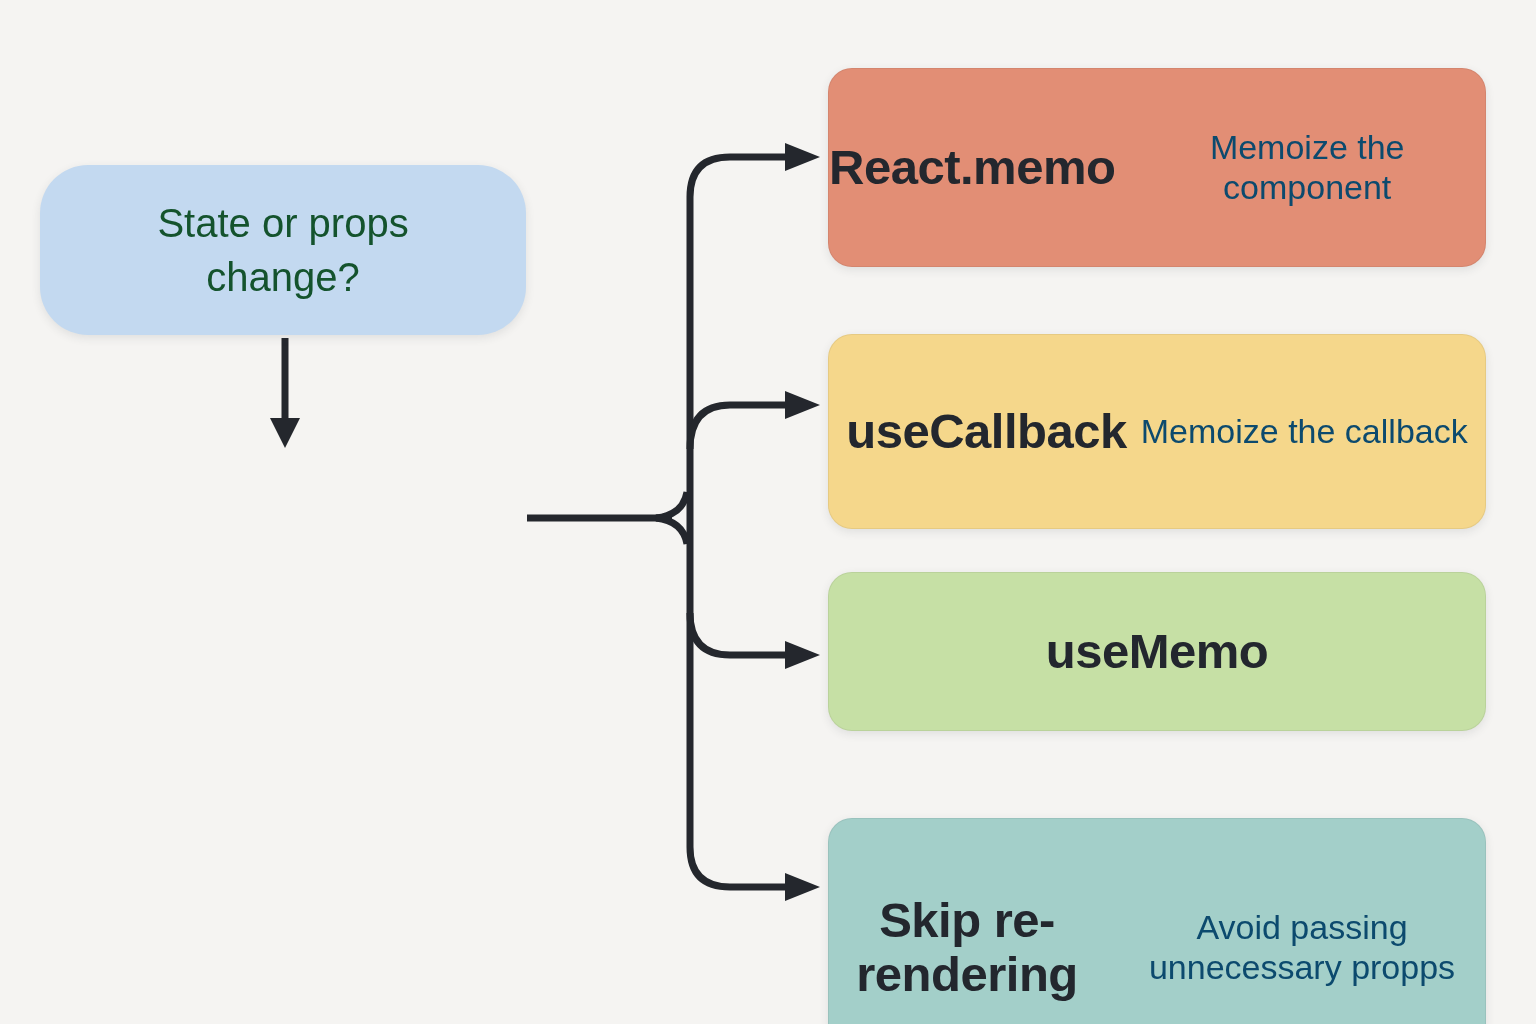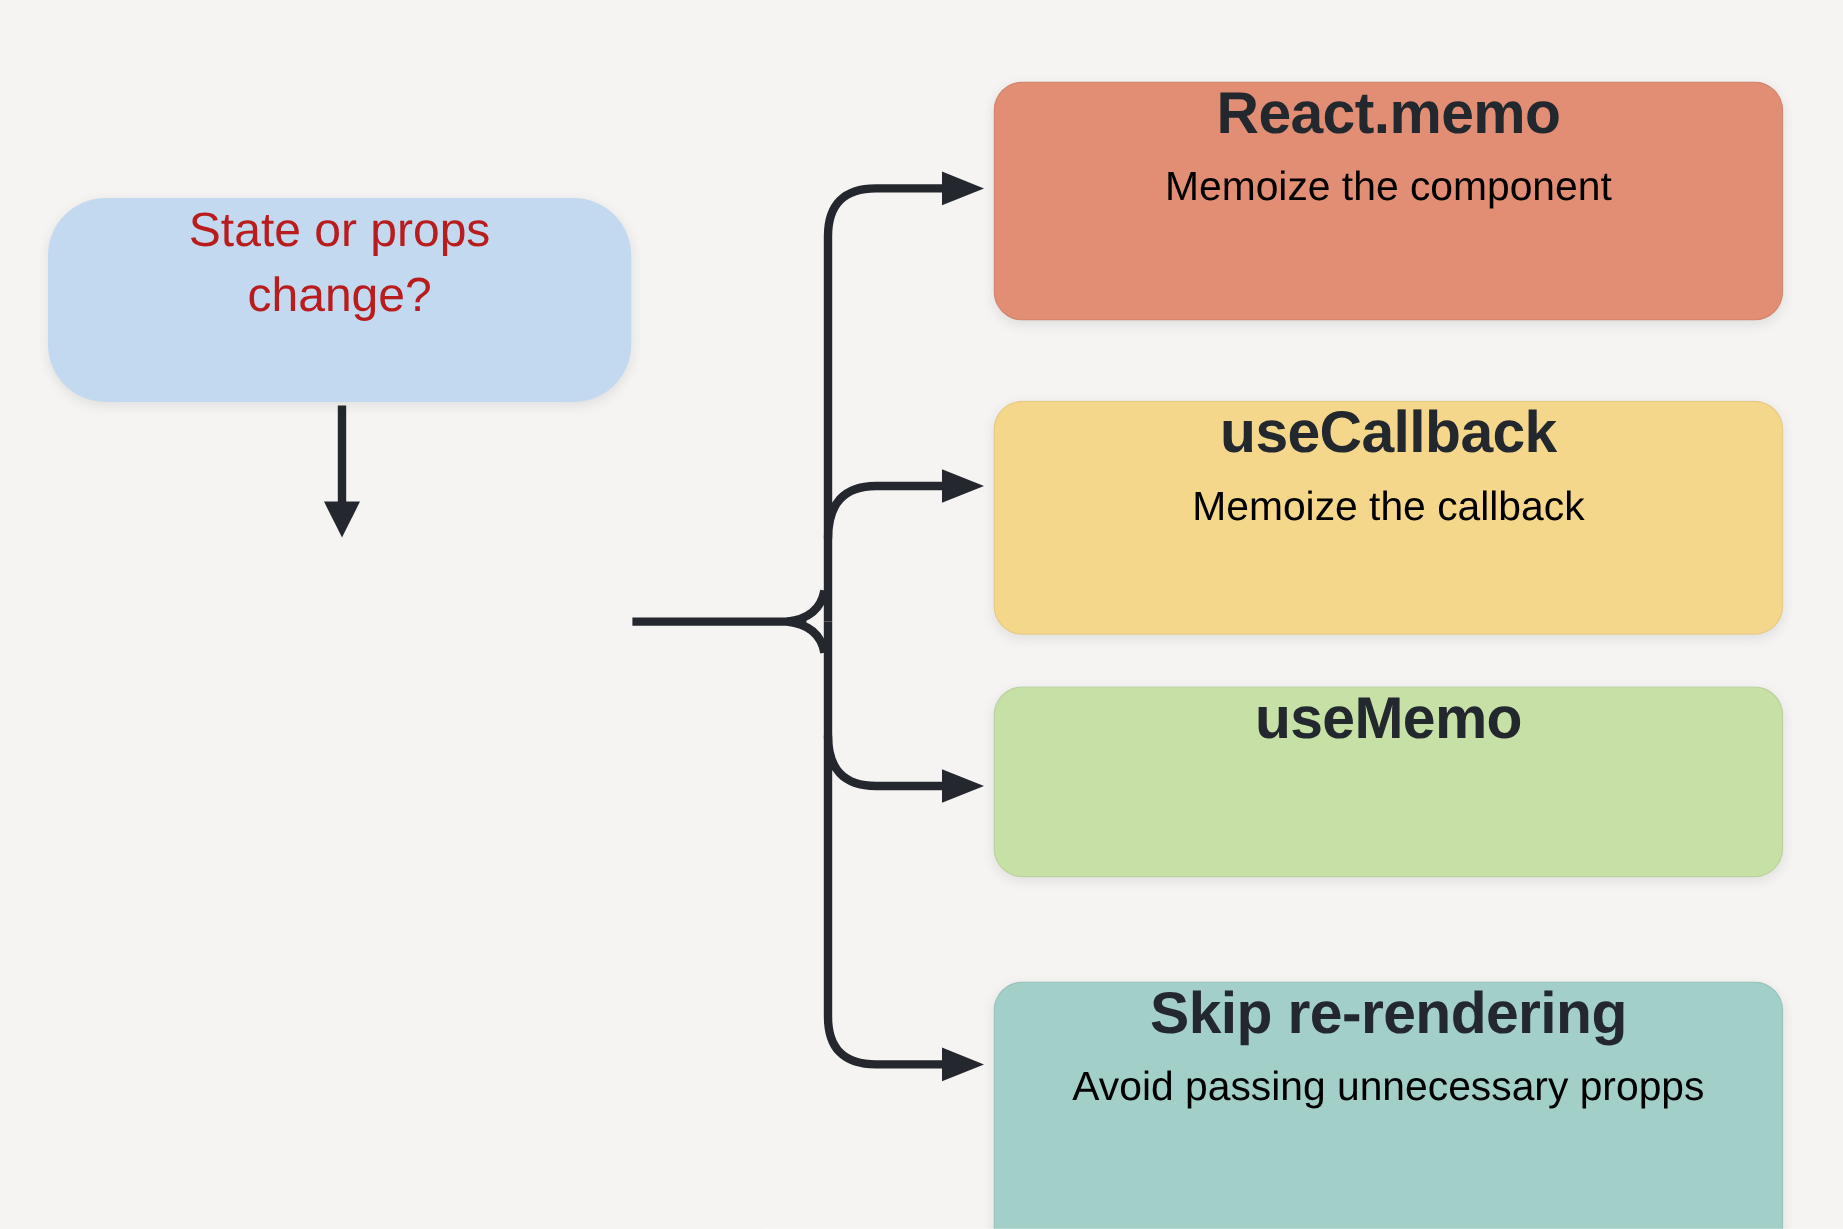--- a/index.html
+++ b/index.html
@@ -27,34 +27,34 @@
     stroke-linecap: butt;
     stroke-linejoin: round;
   }
   .connectors polygon {
     fill: #24272d;
     stroke: none;
   }
   .node {
     position: absolute;
     display: flex;
-    flex-direction: column;
+    flex-direction: row;
     align-items: center;
-    justify-content: flex-start;
+    justify-content: center;
     text-align: center;
     box-sizing: border-box;
     box-shadow: 0 3px 10px rgba(40, 50, 60, 0.10);
   }
   .node-start {
     left: 40px; top: 165px;
     width: 486px; height: 170px;
     border-radius: 48px;
     font-size: 40px;
     line-height: 1.35;
-    color: #b91c1c;
+    color: #14532d;
     font-weight: 400;
   }
   .node-rerender {
     left: 40px; top: 446px;
     width: 487px; height: 151px;
     border-radius: 38px;
     font-size: 55px;
     font-weight: 700;
     color: #ffffff;
     border: 2px solid rgba(20, 34, 62, 0.55);
@@ -74,21 +74,21 @@
   .branch-title {
     font-size: 49px;
     font-weight: 700;
     color: #23272e;
     letter-spacing: -0.5px;
     line-height: 1.1;
   }
   .branch-subtitle {
     font-size: 34px;
     font-weight: 400;
-    color: #000000;
+    color: #0c4a6e;
     line-height: 1.15;
   }
 </style>
 </head>
 <body>
 
 <div class="canvas">
 
   <svg class="connectors" viewBox="0 0 1536 1024" aria-hidden="true">
 

